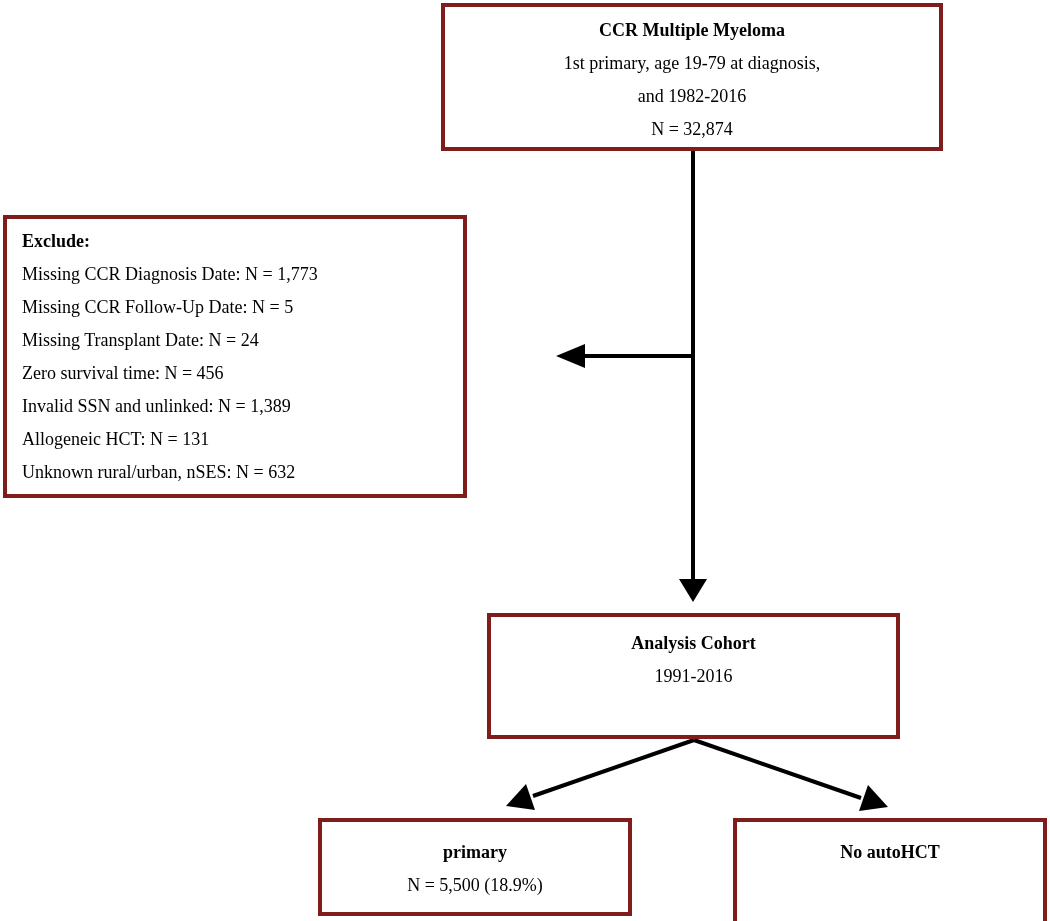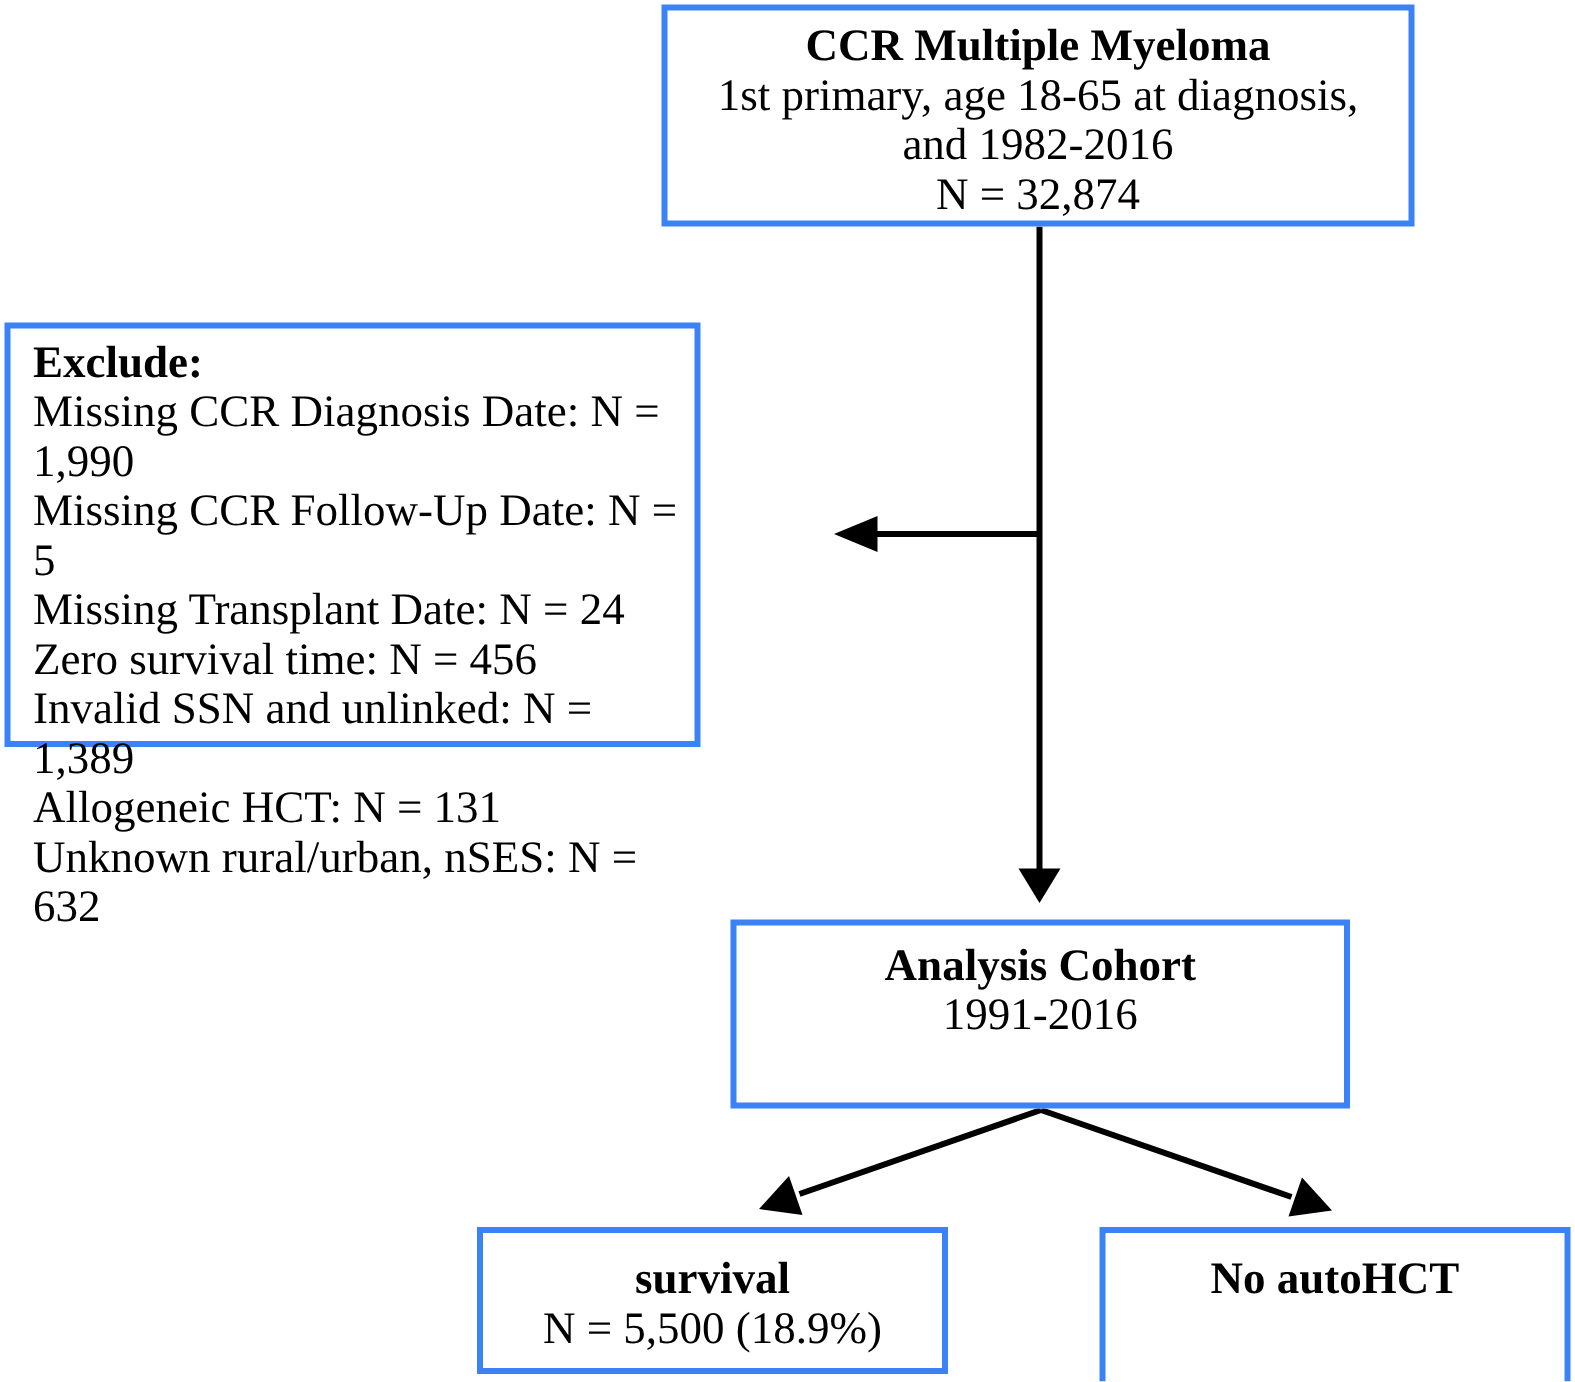--- a/index.html
+++ b/index.html
@@ -20,23 +20,23 @@
     position: absolute;
     left: 0;
     top: 0;
     width: 1050px;
     height: 921px;
     pointer-events: none;
   }
   .box {
     position: absolute;
     box-sizing: border-box;
-    border: 4px solid #3b82f6;
+    border: 4px solid #7f1d1d;
     background: #ffffff;
-    font-size: 30px;
+    font-size: 18px;
     line-height: 33px;
   }
   .box .title {
     font-weight: bold;
   }
   .centered {
     text-align: center;
   }
   .top-box {
     left: 441px;
@@ -90,43 +90,43 @@
 
     <line x1="694" y1="740" x2="533" y2="796" stroke="#000000" stroke-width="4"></line>
     <polygon points="506,806 526,784 535,810" fill="#000000"></polygon>
 
     <line x1="694" y1="740" x2="861" y2="798" stroke="#000000" stroke-width="4"></line>
     <polygon points="888,807 859,811 868,785" fill="#000000"></polygon>
   </svg>
 
   <div class="box top-box centered">
     <div class="title">CCR Multiple Myeloma</div>
-    <div>1st primary, age 18-65 at diagnosis,</div>
+    <div>1st primary, age 19-79 at diagnosis,</div>
     <div>and 1982-2016</div>
     <div>N = 32,874</div>
   </div>
 
   <div class="box exclude-box">
     <div class="title">Exclude:</div>
-    <div>Missing CCR Diagnosis Date: N = 1,990</div>
+    <div>Missing CCR Diagnosis Date: N = 1,773</div>
     <div>Missing CCR Follow-Up Date: N = 5</div>
     <div>Missing Transplant Date: N = 24</div>
     <div>Zero survival time: N = 456</div>
     <div>Invalid SSN and unlinked: N = 1,389</div>
     <div>Allogeneic HCT: N = 131</div>
     <div>Unknown rural/urban, nSES: N = 632</div>
   </div>
 
   <div class="box analysis-box centered">
     <div class="title">Analysis Cohort</div>
     <div>1991-2016</div>
   </div>
 
   <div class="box autohct-box centered">
-    <div class="title">survival</div>
+    <div class="title">primary</div>
     <div>N = 5,500 (18.9%)</div>
   </div>
 
   <div class="box no-autohct-box centered">
     <div class="title">No autoHCT</div>
   </div>
 
 </div>
 
 </body></html>

